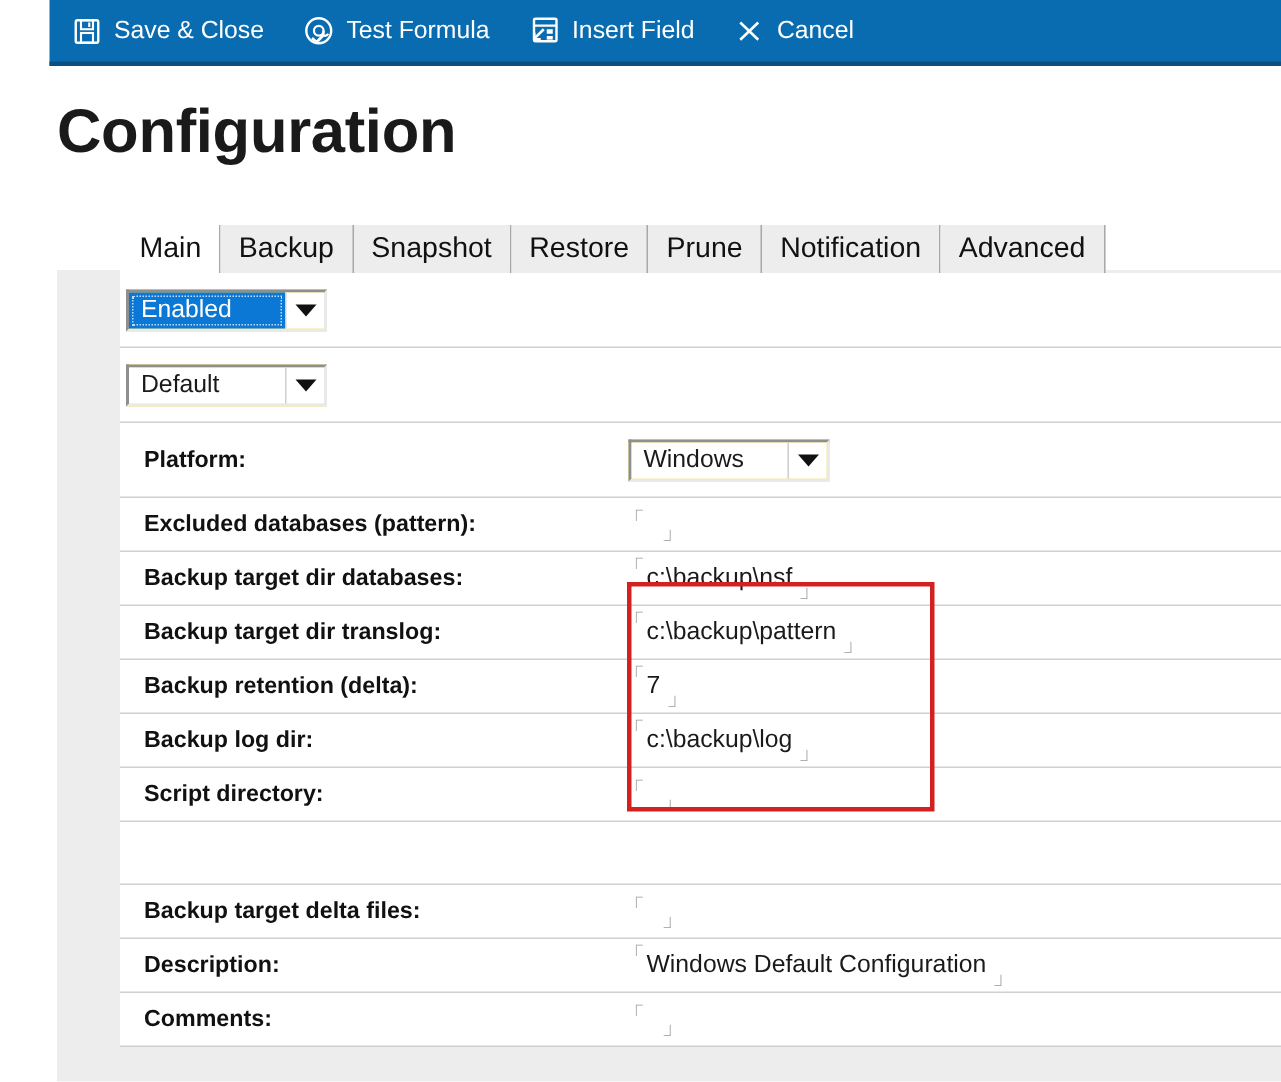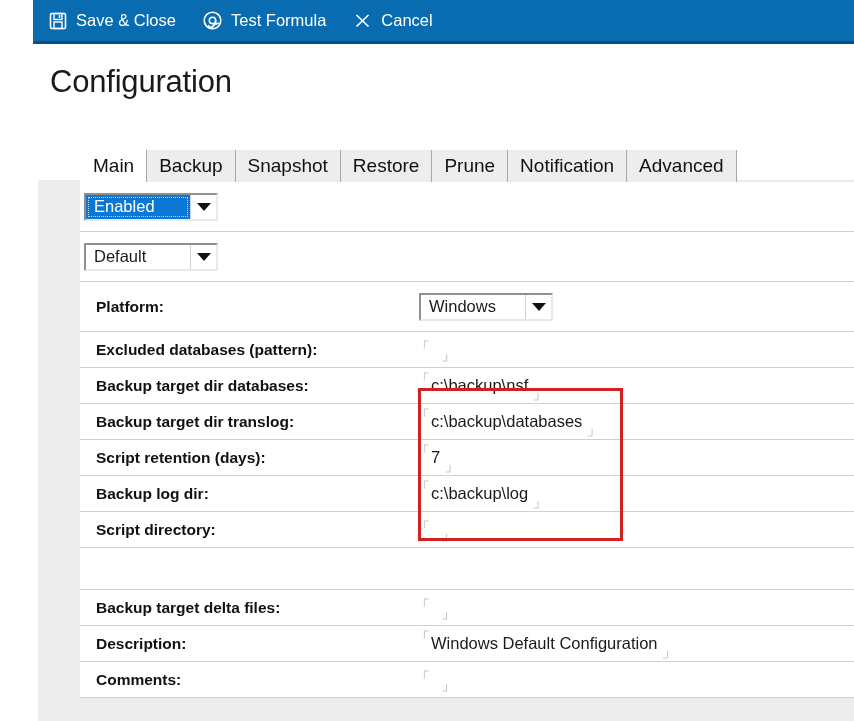--- a/index.html
+++ b/index.html
@@ -35,22 +35,22 @@
   .tb-btn .tb-ico {
     display: inline-flex; align-items: center; justify-content: center;
     width: 21px; height: 21px;
     margin-right: 8px;
     flex: 0 0 auto;
   }
   .tb-btn .tb-ico svg { display: block; }
 
   
   .page-title {
-    position: absolute; left: 50px; top: 64px;
-    font-size: 31px; font-weight: normal;
+    position: absolute; left: 38px; top: 64px;
+    font-size: 41px; font-weight: bold;
     color: #1a1a1a; letter-spacing: -0.2px;
   }
 
   
   .gray-band {
     position: absolute; left: 38px; top: 180px;
     width: 816px; height: 541px;
     background: #ededed;
   }
 
@@ -199,20 +199,33 @@
       <svg width="21" height="21" viewBox="0 0 21 21">
         <circle cx="10.5" cy="10.5" r="8.3" fill="none" stroke="#ffffff" stroke-width="1.6"></circle>
         <circle cx="10.5" cy="10.5" r="3.2" fill="none" stroke="#ffffff" stroke-width="1.5"></circle>
         <path d="M13.7 10.5 v3.2 a2.6 2.6 0 0 0 3.1 -1.2" fill="none" stroke="#ffffff" stroke-width="1.5"></path>
         <path d="M6.6 15.8 l2.4 2.4 l4.2 -4.4" fill="none" stroke="#ffffff" stroke-width="1.8" stroke-linecap="round" stroke-linejoin="round"></path>
       </svg>
     </span>
     <span>Test Formula</span>
   </div>
 
+  <div class="tb-btn">
+    <span class="tb-ico">
+      <svg width="21" height="21" viewBox="0 0 21 21">
+        <rect x="4" y="2.5" width="15" height="15" rx="1" fill="none" stroke="#ffffff" stroke-width="1.6"></rect>
+        <line x1="4" y1="7" x2="19" y2="7" stroke="#ffffff" stroke-width="1.5"></line>
+        <rect x="12.5" y="9.5" width="4" height="3" fill="#ffffff"></rect>
+        <rect x="12.5" y="14" width="4" height="2.4" fill="#ffffff"></rect>
+        <path d="M10.5 9.5 L4.2 15.8" stroke="#ffffff" stroke-width="1.7"></path>
+        <path d="M4.2 11.8 v4.3 h4.3" fill="none" stroke="#ffffff" stroke-width="1.7"></path>
+      </svg>
+    </span>
+    <span>Insert Field</span>
+  </div>
 
   <div class="tb-btn">
     <span class="tb-ico">
       <svg width="17" height="17" viewBox="0 0 17 17">
         <line x1="2.5" y1="3" x2="14.5" y2="14.5" stroke="#ffffff" stroke-width="1.7"></line>
         <line x1="14.5" y1="3" x2="2.5" y2="14.5" stroke="#ffffff" stroke-width="1.7"></line>
       </svg>
     </span>
     <span>Cancel</span>
   </div>
@@ -297,27 +310,27 @@
           <span class="txt">c:\backup\nsf</span>
           <span class="brk brk-r">」</span>
         </div>
       </div>
     </div>
     <div class="row">
       <div class="label">Backup target dir translog:</div>
       <div class="value">
         <div class="nfield">
           <span class="brk brk-l">「</span>
-          <span class="txt">c:\backup\databases</span>
-          <span class="brk brk-r">」</span>
-        </div>
-      </div>
-    </div>
-    <div class="row">
-      <div class="label">Script retention (days):</div>
+          <span class="txt">c:\backup\pattern</span>
+          <span class="brk brk-r">」</span>
+        </div>
+      </div>
+    </div>
+    <div class="row">
+      <div class="label">Backup retention (delta):</div>
       <div class="value">
         <div class="nfield">
           <span class="brk brk-l">「</span>
           <span class="txt">7</span>
           <span class="brk brk-r">」</span>
         </div>
       </div>
     </div>
     <div class="row">
       <div class="label">Backup log dir:</div>

